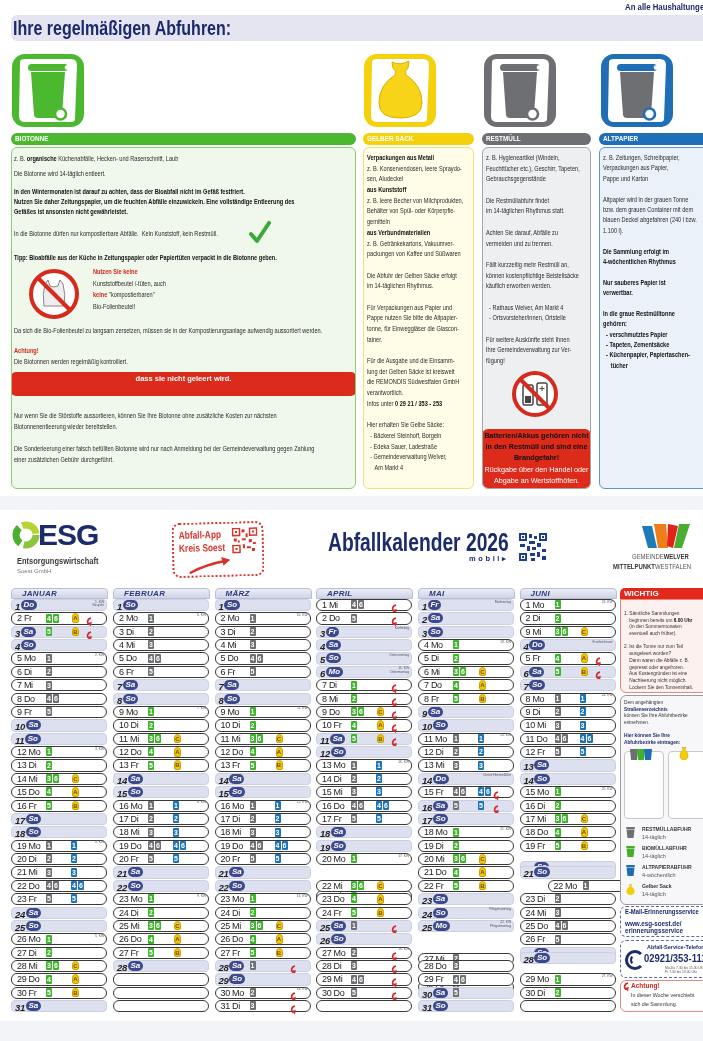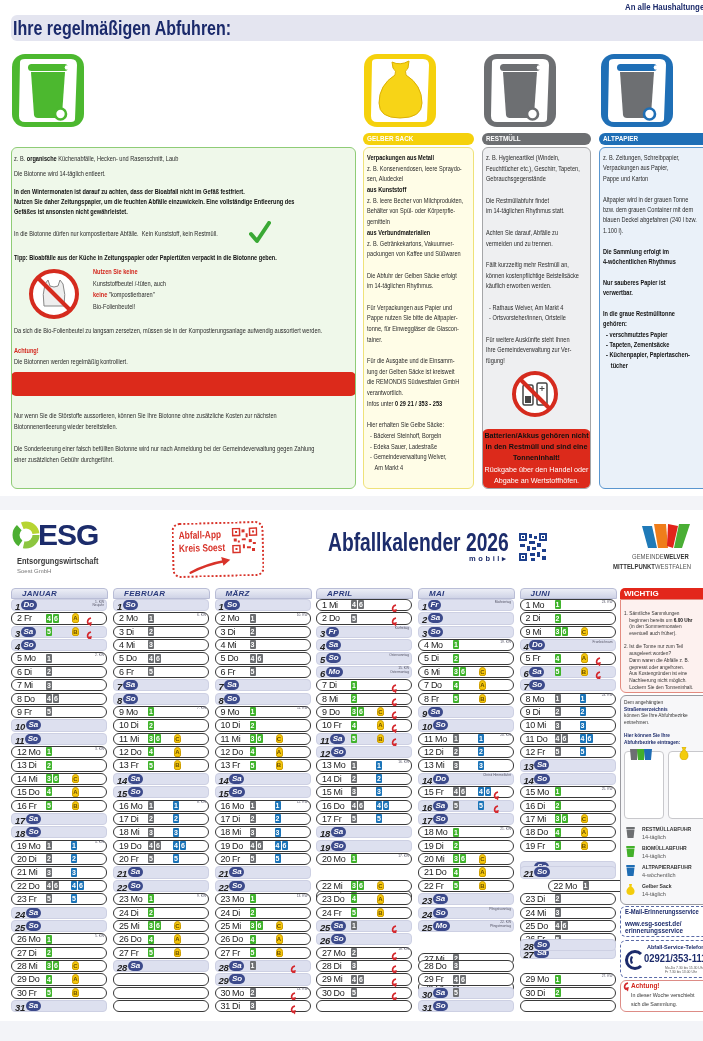--- a/index.html
+++ b/index.html
@@ -110,20 +110,21 @@
   </svg>
   <svg class="a icon74" style="left: 600px; top: 53px; --frame: #1f6fb6; --body: #6d6f72;" viewBox="0 0 74 75">
     <rect x="1" y="1" width="72" height="73" rx="13" style="fill:var(--frame)"></rect>
     <path d="M9 9 Q9 6 14 6 L60 6 Q66 6 66 12 L64 66 Q64 69 60 69 L14 69 Q8 69 8 63 Z" fill="#fff"></path>
     <rect x="17" y="11" width="40" height="7" rx="3.5" style="fill:var(--frame)"></rect>
     <circle cx="56" cy="14.5" r="2.3" fill="#fff"></circle>
     <path d="M20 19 L54 19 L51 62 Q50.5 65 47 65 L27 65 Q23.5 65 23 62 Z" style="fill:var(--body)"></path>
     <circle cx="49.5" cy="61" r="5.5" fill="#fff" style="stroke:var(--frame)" stroke-width="2.6"></circle>
   </svg>
 
+  <div class="a catbar" style="left:11px;width:345px;background:#4cb82f"><span>BIOTONNE</span></div>
   <div class="a catbar" style="left:363px;width:111px;background:#f5d10c"><span>GELBER SACK</span></div>
   <div class="a catbar" style="left:482px;width:109px;background:#6d6f72"><span>RESTMÜLL</span></div>
   <div class="a catbar" style="left:599px;width:115px;background:#1f6fb6"><span>ALTPAPIER</span></div>
 
   <div class="a catbox" style="left:11px;width:345px;background:#eff8ea;border-color:#8fcc76">
     <div class="cz lh10" style="left:2px;top:6px"><div class="ln"><span>z. B. </span><span class="s-b">organische</span><span> Küchenabfälle, Hecken- und Rasenschnitt, Laub</span></div></div>
     <div class="cz lh10" style="left:2px;top:21px"><div class="ln"><span>Die Biotonne wird 14-täglich entleert.</span></div></div>
     <div class="cz lh10" style="left:2px;top:39px"><div class="ln"><span class="s-b">In den Wintermonaten ist darauf zu achten, dass der Bioabfall nicht im Gefäß festfriert.</span></div><div class="ln"><span class="s-b">Nutzen Sie daher Zeitungspapier, um die feuchten Abfälle einzuwickeln. Eine vollständige Entleerung des</span></div><div class="ln"><span class="s-b">Gefäßes ist ansonsten nicht gewährleistet.</span></div></div>
     <div class="cz lh10" style="left:2px;top:81px"><div class="ln"><span>In die Biotonne dürfen nur kompostierbare Abfälle.  Kein Kunststoff, kein Restmüll.</span></div></div>
     <svg class="a" style="left:237px;top:73px" width="22" height="23" viewBox="0 0 22 23">
@@ -133,20 +134,21 @@
     <svg class="a" style="left:16px;top:120px" width="52" height="52" viewBox="0 0 52 52">
       <circle cx="26" cy="26" r="23" fill="#fff" stroke="#d52b1e" stroke-width="4"></circle>
       <path d="M17 16 L20 12 L22 18 Q26 20 30 18 L32 12 L35 16 Q38 26 36 38 L16 38 Q14 26 17 16 Z" fill="#eee" stroke="#888" stroke-width="1"></path>
       <line x1="10" y1="10" x2="42" y2="42" stroke="#d52b1e" stroke-width="4"></line>
     </svg>
     <div class="cz lh116" style="left:81px;top:118px"><div class="ln"><span class="s-rb">Nutzen Sie keine</span></div><div class="ln"><span>Kunststoffbeutel /-tüten, auch</span></div><div class="ln"><span class="s-rb">keine</span><span> "kompostierbaren"</span></div><div class="ln"><span>Bio-Folienbeutel!</span></div></div>
     <div class="cz lh10" style="left:2px;top:178px"><div class="ln"><span>Da sich die Bio-Folienbeutel zu langsam zersetzen, müssen sie in der Kompostierungsanlage aufwendig aussortiert werden.</span></div></div>
     <div class="cz lh11" style="left:2px;top:197px"><div class="ln"><span class="s-rb">Achtung!</span></div><div class="ln"><span>Die Biotonnen werden regelmäßig kontrolliert.</span></div></div>
     <div class="a banner">
       <div>
+          <div class="ln"><span>dass sie nicht geleert wird.</span></div>
         </div>
     </div>
     <div class="cz lh11" style="left:2px;top:262px"><div class="ln"><span>Nur wenn Sie die Störstoffe aussortieren, können Sie Ihre Biotonne ohne zusätzliche Kosten zur nächsten</span></div><div class="ln"><span>Biotonnenentleerung wieder bereitstellen.</span></div></div>
     <div class="cz lh11" style="left:2px;top:295px"><div class="ln"><span>Die Sonderleerung einer falsch befüllten Biotonne wird nur nach Anmeldung bei der Gemeindeverwaltung gegen Zahlung</span></div><div class="ln"><span>einer zusätzlichen Gebühr durchgeführt.</span></div></div>
   </div>
 
   <div class="a catbox" style="left:363px;width:111px;background:#fffde7;border-color:#efe27a">
     <div class="cz lh107" style="left:3px;top:5px"><div class="ln"><span class="s-b">Verpackungen aus Metall</span></div><div class="ln"><span>z. B. Konservendosen, leere Spraydo-</span></div><div class="ln"><span>sen, Aludeckel</span></div><div class="ln"><span class="s-b">aus Kunststoff</span></div><div class="ln"><span>z. B. leere Becher von Milchprodukten,</span></div><div class="ln"><span>Behälter von Spül- oder Körperpfle-</span></div><div class="ln"><span>gemitteln</span></div><div class="ln"><span class="s-b">aus Verbundmaterialien</span></div><div class="ln"><span>z. B. Getränkekartons, Vakuumver-</span></div><div class="ln"><span>packungen von Kaffee und Süßwaren</span></div><div class="ln">&nbsp;</div><div class="ln"><span>Die Abfuhr der Gelben Säcke erfolgt</span></div><div class="ln"><span>im 14-täglichen Rhythmus.</span></div><div class="ln">&nbsp;</div><div class="ln"><span>Für Verpackungen aus Papier und</span></div><div class="ln"><span>Pappe nutzen Sie bitte die Altpapier-</span></div><div class="ln"><span>tonne, für Einweggläser die Glascon-</span></div><div class="ln"><span>tainer.</span></div><div class="ln">&nbsp;</div><div class="ln"><span>Für die Ausgabe und die Einsamm-</span></div><div class="ln"><span>lung der Gelben Säcke ist kreisweit</span></div><div class="ln"><span>die REMONDIS Südwestfalen GmbH</span></div><div class="ln"><span>verantwortlich.</span></div><div class="ln"><span>Infos unter </span><span class="s-b">0 29 21 / 353 - 253</span></div><div class="ln">&nbsp;</div><div class="ln"><span>Hier erhalten Sie Gelbe Säcke:</span></div><div class="ln"><span>  - Bäckerei Steinhoff, Borgeln</span></div><div class="ln"><span>  - Edeka Sauer, Ladestraße</span></div><div class="ln"><span>  - Gemeindeverwaltung Welver,</span></div><div class="ln"><span>     Am Markt 4</span></div></div>
   </div>
 
@@ -158,21 +160,21 @@
       <rect x="15" y="26" width="6" height="7" fill="#444"></rect>
       <rect x="27" y="13" width="10" height="22" rx="1.5" fill="#fff" stroke="#444" stroke-width="1.5"></rect>
       <line x1="32" y1="16" x2="32" y2="21" stroke="#444" stroke-width="1"></line>
       <line x1="29.5" y1="18.5" x2="34.5" y2="18.5" stroke="#444" stroke-width="1"></line>
       <line x1="10" y1="9" x2="40" y2="39" stroke="#d52b1e" stroke-width="4"></line>
     </svg>
     <div class="a batbox">
       <div>
           <div class="ln"><span class="s-b">Batterien/Akkus gehören nicht</span></div>
           <div class="ln"><span class="s-b">in den Restmüll und sind eine</span></div>
-          <div class="ln"><span class="s-b">Tonneninhalt!</span></div>
+          <div class="ln"><span class="s-b">Brandgefahr!</span></div>
           <div class="ln"><span>Rückgabe über den Handel oder</span></div>
           <div class="ln"><span>Abgabe an Wertstoffhöfen.</span></div>
         </div>
     </div>
   </div>
 
   <div class="a catbox" style="left:599px;width:115px;background:#eaf1f9;border-color:#5a96cf">
     <div class="cz lh104" style="left:3px;top:5px"><div class="ln"><span>z. B. Zeitungen, Schreibpapier,</span></div><div class="ln"><span>Verpackungen aus Papier,</span></div><div class="ln"><span>Pappe und Karton</span></div><div class="ln">&nbsp;</div><div class="ln"><span>Altpapier wird in der grauen Tonne</span></div><div class="ln"><span>bzw. dem grauen Container mit dem</span></div><div class="ln"><span>blauen Deckel abgefahren (240 l bzw.</span></div><div class="ln"><span>1.100 l).</span></div><div class="ln">&nbsp;</div><div class="ln"><span class="s-b">Die Sammlung erfolgt im</span></div><div class="ln"><span class="s-b">4-wöchentlichen Rhythmus</span></div><div class="ln">&nbsp;</div><div class="ln"><span class="s-b">Nur sauberes Papier ist</span></div><div class="ln"><span class="s-b">verwertbar.</span></div><div class="ln">&nbsp;</div><div class="ln"><span class="s-b">In die graue Restmülltonne</span></div><div class="ln"><span class="s-b">gehören:</span></div><div class="ln"><span class="s-b">  - verschmutztes Papier</span></div><div class="ln"><span class="s-b">  - Tapeten, Zementsäcke</span></div><div class="ln"><span class="s-b">  - Küchenpapier, Papiertaschen-</span></div><div class="ln"><span class="s-b">     tücher</span></div></div>
   </div>
 
@@ -1124,21 +1126,21 @@
           <span class="dl">25 Do</span>
           <span class="chips c1"><span class="chip rest">4</span><span class="chip rest">6</span></span>
         </div>
         <div class="row" style="top: 334.25px;">
           <span class="dl">26 Fr</span>
           <span class="chips c1"><span class="chip rest">5</span></span>
         </div>
         <div class="row free" style="top: 347.62px;">
           <span class="fl"><span class="fnum">27</span><span class="wdb">Sa</span></span>
         </div>
-        <div class="row free" style="top: 340px;">
+        <div class="row free" style="top: 353px;">
           <span class="fl"><span class="fnum">28</span><span class="wdb">So</span></span>
         </div>
         <div class="row" style="top: 374.36px;">
           <span class="dl">29 Mo</span>
           <span class="chips c1"><span class="chip bio">1</span></span>
           <span class="note">27. KW</span>
         </div>
         <div class="row" style="top: 387.73px;">
           <span class="dl">30 Di</span>
           <span class="chips c1"><span class="chip bio">2</span></span>

